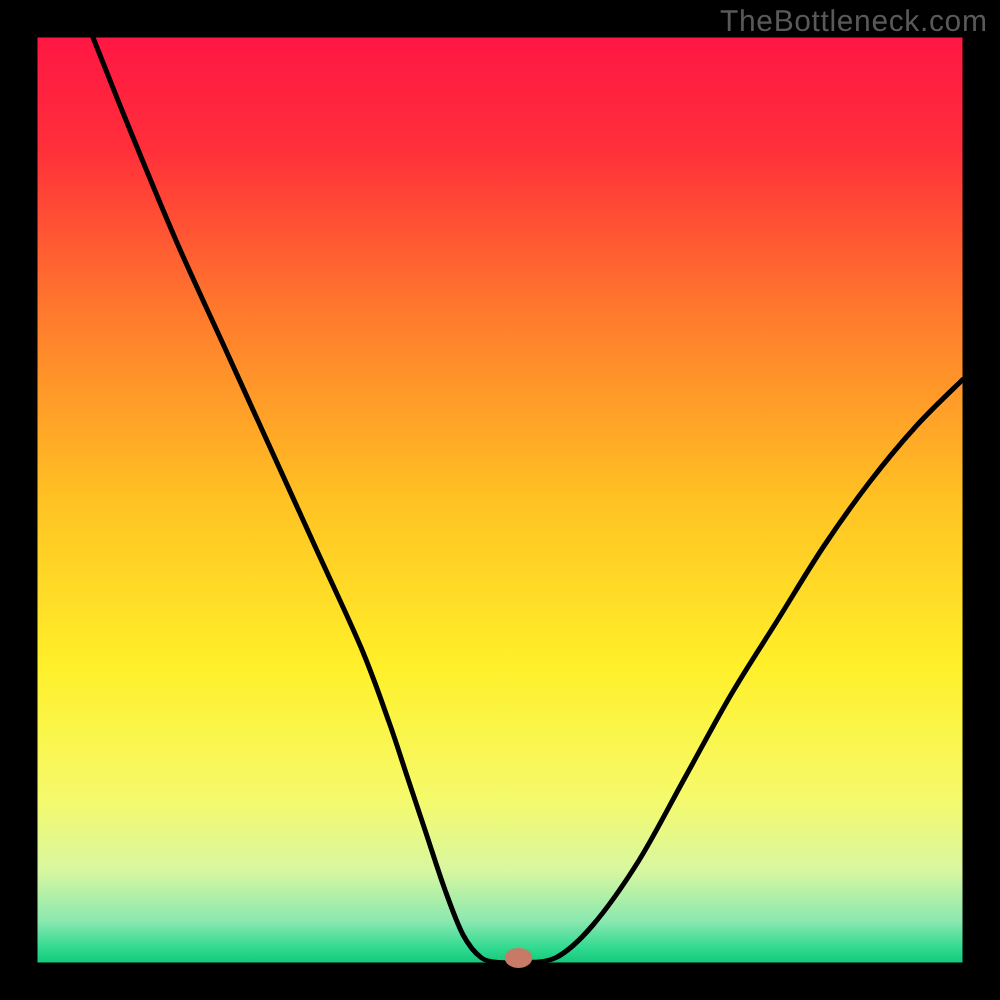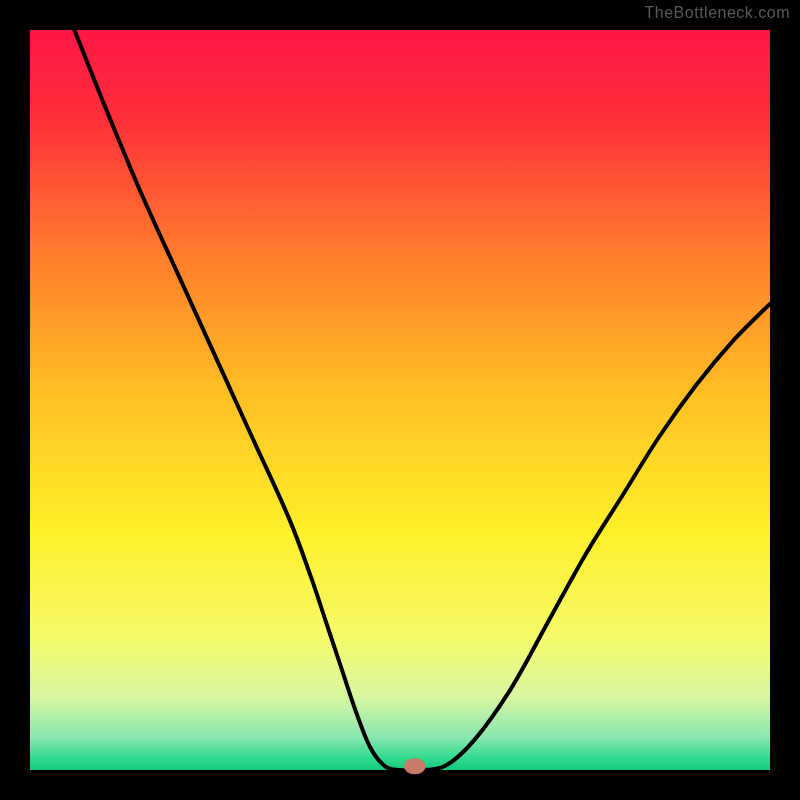--- a/index.html
+++ b/index.html
@@ -15,21 +15,21 @@
     position: relative;
     width: 800px;
     height: 800px;
     background: #000;
   }
   .watermark {
     position: absolute;
     top: 4px;
     right: 10px;
     color: #595959;
-    font-size: 16px;
+    font-size: 24px;
     font-weight: normal;
     letter-spacing: 0.5px;
     z-index: 10;
   }
   svg {
     position: absolute;
     top: 0;
     left: 0;
   }
 </style>

